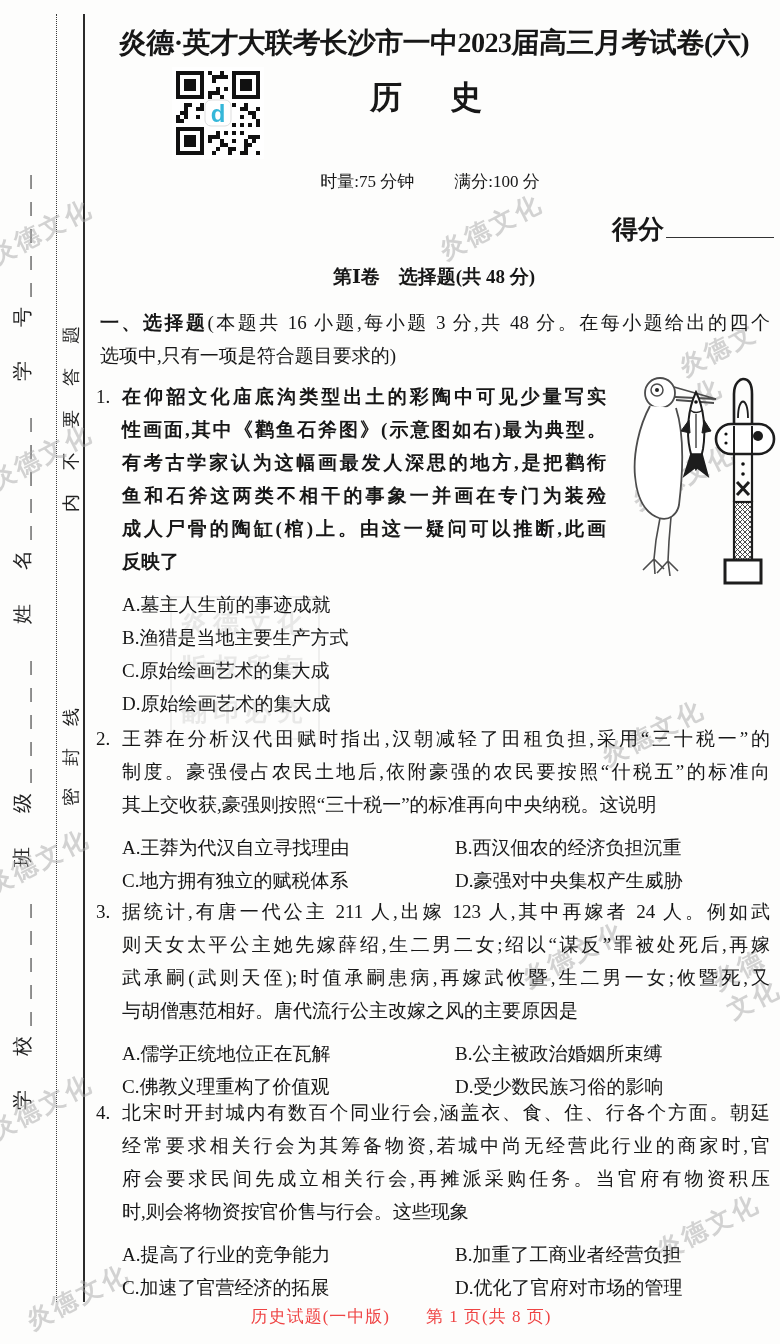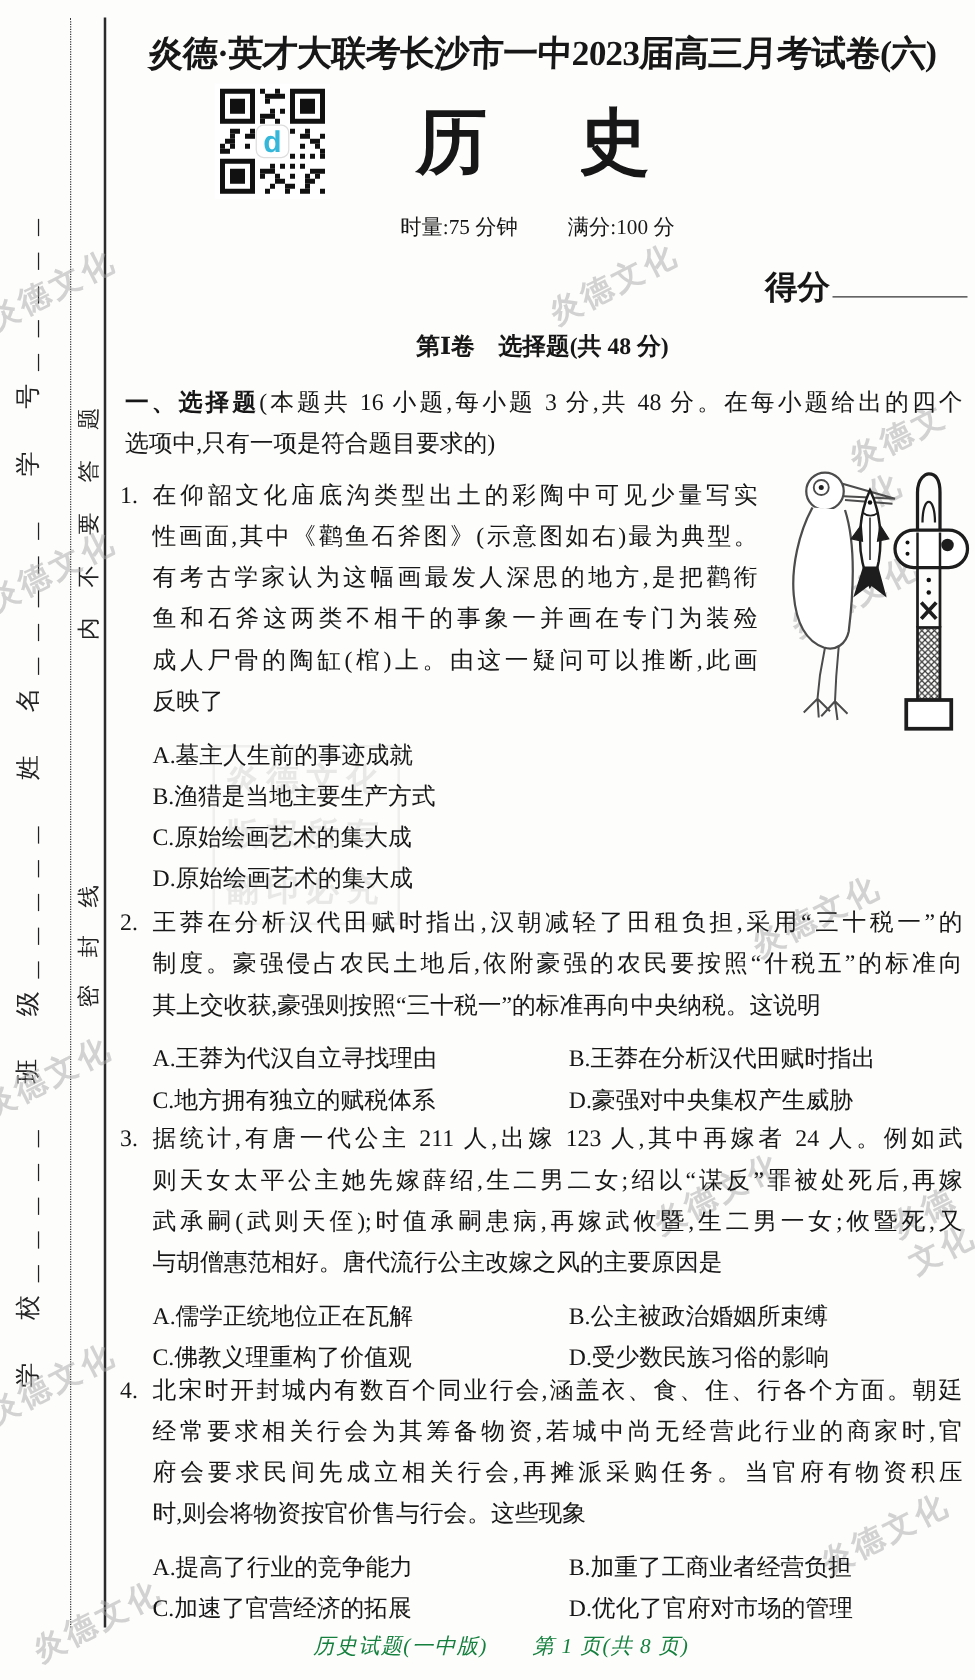--- a/index.html
+++ b/index.html
@@ -14,36 +14,36 @@
   .seal-dotted{left:56px;top:14px;height:1288px;width:0;border-left:1.6px dotted #3a3a3a;}
   .seal-solid{left:83px;top:14px;height:1288px;width:1.6px;background:#2b2b2b;}
   .vrot{position:absolute;transform-origin:0 0;transform:rotate(-90deg);white-space:nowrap;color:#222;}
   .fields{left:9px;top:1110px;font-size:20px;letter-spacing:7px;}
   .sealU{left:59px;top:512px;font-size:18px;letter-spacing:24px;}
   .sealL{left:59px;top:806px;font-size:18px;letter-spacing:22px;}
 
   
   .htitle{left:96px;top:24px;width:676px;text-align:center;font-size:28px;font-weight:800;letter-spacing:-0.5px;transform:skewX(-2deg);}
   .qr{left:172px;top:66px;}
-  .subject{left:280px;top:76px;width:300px;text-align:center;font-size:57px;font-weight:900;letter-spacing:8px;}
+  .subject{left:280px;top:76px;width:300px;text-align:center;font-size:32px;font-weight:900;letter-spacing:8px;}
   .infoline{left:280px;top:170px;width:300px;display:flex;justify-content:center;gap:40px;font-size:17px;}
   .score{left:612px;top:212px;font-size:26px;font-weight:700;}
   .score .blank{display:inline-block;width:108px;height:19px;border-bottom:1.6px solid #333;margin-left:2px;}
 
   
   .stitle{left:96px;top:264px;width:676px;text-align:center;font-size:19px;font-weight:700;}
   .intro{left:100px;top:306px;width:670px;font-size:19px;line-height:33px;}
   .intro .l1{text-align:justify;text-align-last:justify;}
   .intro b{font-weight:700;}
   .qblock{left:96px;font-size:19px;line-height:33px;}
   .qnum{position:absolute;left:0;top:0;}
   .qlines{margin-left:26px;}
   .qlines .tline{text-align:justify;text-align-last:justify;}
   .qlines .tlast{text-align-last:left;}
-  .q1w .qlines{width:484px;}
+  .q1w .qlines{width:484px;font-weight:bold;}
   .qw .qlines{width:648px;}
   .optwrap{margin-left:26px;margin-top:10px;}
   .optrow{position:relative;height:33px;white-space:nowrap;}
   .opt.c1{position:absolute;left:333px;top:0;}
 
   
   .footer{left:56px;top:1305px;width:690px;text-align:center;font-size:17px;letter-spacing:1px;}
 
   
   .wm{position:absolute;font-size:25px;letter-spacing:3px;color:rgba(168,168,168,0.5);transform:rotate(-27deg);font-weight:600;pointer-events:none;}
@@ -205,21 +205,21 @@
 </div>
 
 <div class="abs qblock qw" style="top:722px;">
   <span class="qnum">2.</span>
   <div class="qlines">
       <div class="tline">王莽在分析汉代田赋时指出,汉朝减轻了田租负担,采用“三十税一”的</div>
       <div class="tline">制度。豪强侵占农民土地后,依附豪强的农民要按照“什税五”的标准向</div>
       <div class="tline tlast">其上交收获,豪强则按照“三十税一”的标准再向中央纳税。这说明</div>
     </div>
   <div class="optwrap">
-      <div class="optrow"><span class="opt c0">A.王莽为代汉自立寻找理由</span><span class="opt c1">B.王莽在分析汉代田赋时指出</span></div>
+      <div class="optrow"><span class="opt c0">A.王莽为代汉自立寻找理由</span><span class="opt c1">B.西汉佃农的经济负担沉重</span></div>
       <div class="optrow"><span class="opt c0">C.地方拥有独立的赋税体系</span><span class="opt c1">D.豪强对中央集权产生威胁</span></div>
     </div>
 </div>
 
 <div class="abs qblock qw" style="top:895px;">
   <span class="qnum">3.</span>
   <div class="qlines">
       <div class="tline">据统计,有唐一代公主 211 人,出嫁 123 人,其中再嫁者 24 人。例如武</div>
       <div class="tline">则天女太平公主她先嫁薛绍,生二男二女;绍以“谋反”罪被处死后,再嫁</div>
       <div class="tline">武承嗣(武则天侄);时值承嗣患病,再嫁武攸暨,生二男一女;攸暨死,又</div>
@@ -283,13 +283,13 @@
     <circle cx="96" cy="71" r="1.6" fill="#111" stroke="none"></circle>
     <path d="M104 82 L104 130 M122 82 L122 130" stroke-width="2.2"></path>
     <circle cx="113" cy="92" r="1.8" fill="#111" stroke="none"></circle>
     <circle cx="113" cy="102" r="1.8" fill="#111" stroke="none"></circle>
     <path d="M107 110 L119 123 M119 110 L107 123" stroke-width="3"></path>
     <rect x="104" y="130" width="18" height="58" fill="url(#hx)" stroke-width="2.2"></rect>
     <rect x="95" y="188" width="36" height="23" fill="#fff" stroke-width="3"></rect>
   </g>
 </svg>
 
-<div class="abs footer" id="footer" style="color: #15803d; font-style: italic;">历史试题(一中版)　　第 1 页(共 8 页)</div>
+<div class="abs footer" id="footer" style="color: #ef4444;">历史试题(一中版)　　第 1 页(共 8 页)</div>
 
 </body></html>

